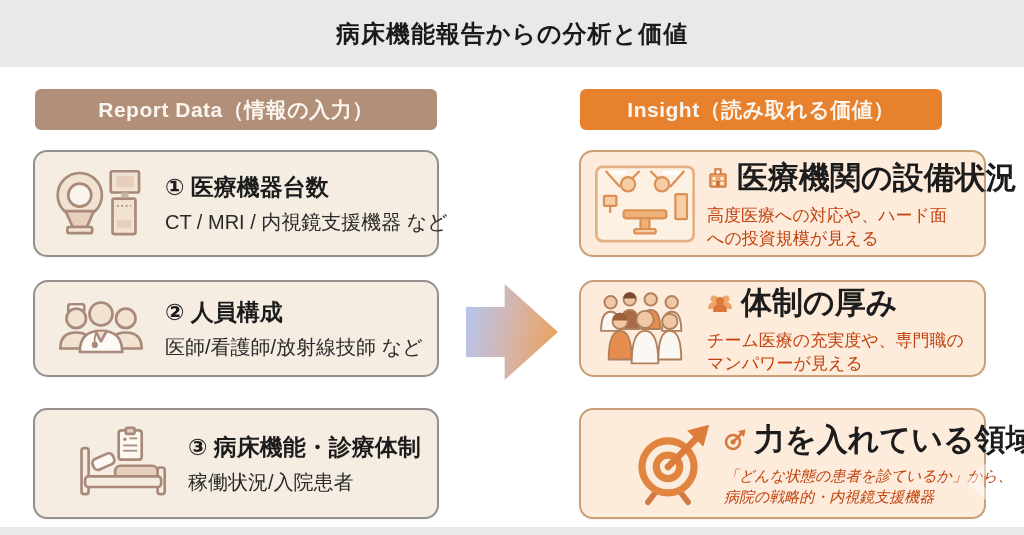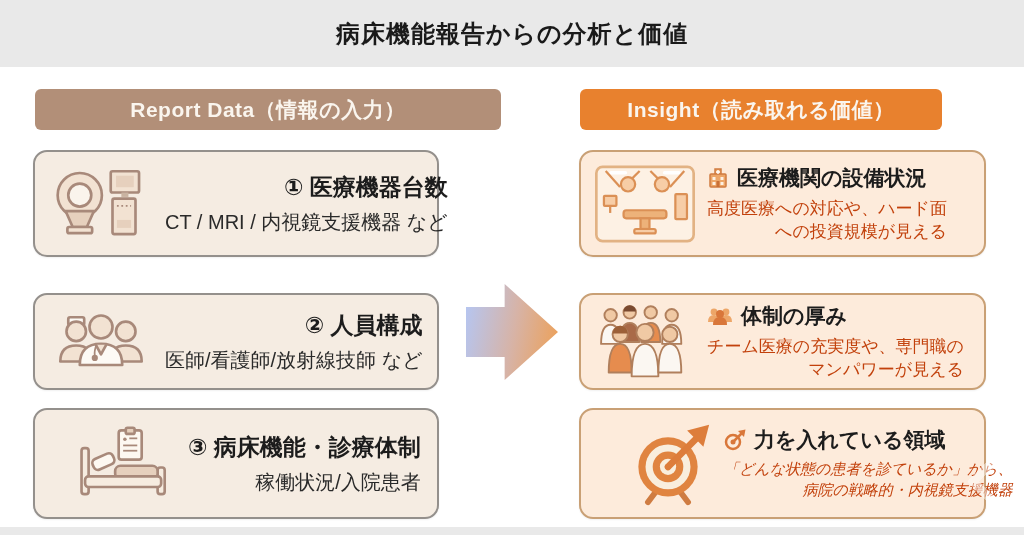--- a/index.html
+++ b/index.html
@@ -2,67 +2,67 @@
 <html><head>
 <meta charset="utf-8">
 <style>
   * { margin: 0; padding: 0; box-sizing: border-box; }
   html, body { width: 1024px; height: 535px; }
   body {
     font-family: "Liberation Sans", "DejaVu Sans", sans-serif;
     background: #ffffff;
     overflow: hidden;
   }
-  .stage { position: relative; width: 1024px; height: 535px; background: #ffffff; text-align: right; }
+  .stage { position: relative; width: 1024px; height: 535px; background: #ffffff; }
 
   .top-band {
     position: absolute; left: 0; top: 0; width: 1024px; height: 67px;
     background: #e9e9e9; display: flex; align-items: center; justify-content: center;
   }
   .page-title { font-size: 24px; font-weight: 700; color: #1a1a1a; letter-spacing: 1px; }
 
   .bottom-band {
     position: absolute; left: 0; bottom: 0; width: 1024px; height: 8px; background: #e9e9e9;
   }
 
   .pill {
     position: absolute; top: 89px; height: 41px; border-radius: 6px;
     display: flex; align-items: center; justify-content: center;
     font-size: 21px; font-weight: 700; color: #faf5ee; letter-spacing: 0.5px;
   }
-  .pill-left  { left: 35px;  width: 466px; background: #b28f78; }
+  .pill-left  { left: 35px;  width: 402px; background: #b28f78; }
   .pill-right { left: 580px; width: 362px; background: #e8812e; }
 
   .card {
     position: absolute; border-radius: 14px;
     display: flex; align-items: center;
     box-shadow: 0 1px 2px rgba(0,0,0,0.06);
   }
   .card-left  { left: 33px;  width: 406px; background: #f5ece2; border: 2px solid #94908c; padding-left: 20px; gap: 18px; }
   .card-right { left: 579px; width: 407px; background: #fdebdb; border: 2px solid #c9a075; padding-left: 14px; gap: 12px; }
   .row1 { top: 150px; height: 107px; }
-  .row2 { top: 293px; height: 97px; }
+  .row2 { top: 280px; height: 97px; border-radius: 15px; }
   .row3 { top: 408px; height: 111px; padding-left: 43px; }
 
   .icon-wrap { flex: 0 0 92px; height: 84px; }
   .icon-wrap svg { width: 92px; height: 84px; display: block; }
 
   .illus { flex: 0 0 100px; height: 84px; }
   .illus svg { width: 100px; height: 84px; display: block; }
   .illus-sm { flex: 0 0 88px; height: 86px; }
   .illus-sm svg { width: 88px; height: 86px; display: block; }
 
   .card-text { display: flex; flex-direction: column; }
   .card-title { font-size: 23px; font-weight: 700; color: #1c1c1c; margin-bottom: 6px; white-space: nowrap; }
   .card-sub { font-size: 20px; color: #2a2a2a; white-space: nowrap; }
 
   .title-row { display: flex; align-items: center; gap: 8px; margin-bottom: 5px; }
   .mini-icon { display: inline-flex; }
   .mini-icon svg { display: block; }
-  .insight-title { font-size: 21px; font-weight: 700; color: #1c1c1c; white-space: nowrap; }
+  .insight-title { font-size: 31px; font-weight: 700; color: #1c1c1c; white-space: nowrap; }
   .desc { font-size: 17px; color: #c2410c; line-height: 1.38; }
   .desc span { display: block; white-space: nowrap; }
   .desc-sm { font-size: 15px; font-style: italic; }
 
   .flow-arrow {
     position: absolute; left: 466px; top: 284px; width: 92px; height: 96px;
     background: linear-gradient(100deg, #b7c5ee 5%, #d7b3a6 52%, #eca15a 95%);
     clip-path: polygon(0 24%, 42% 24%, 42% 0, 100% 50%, 42% 100%, 42% 76%, 0 76%);
   }
 

